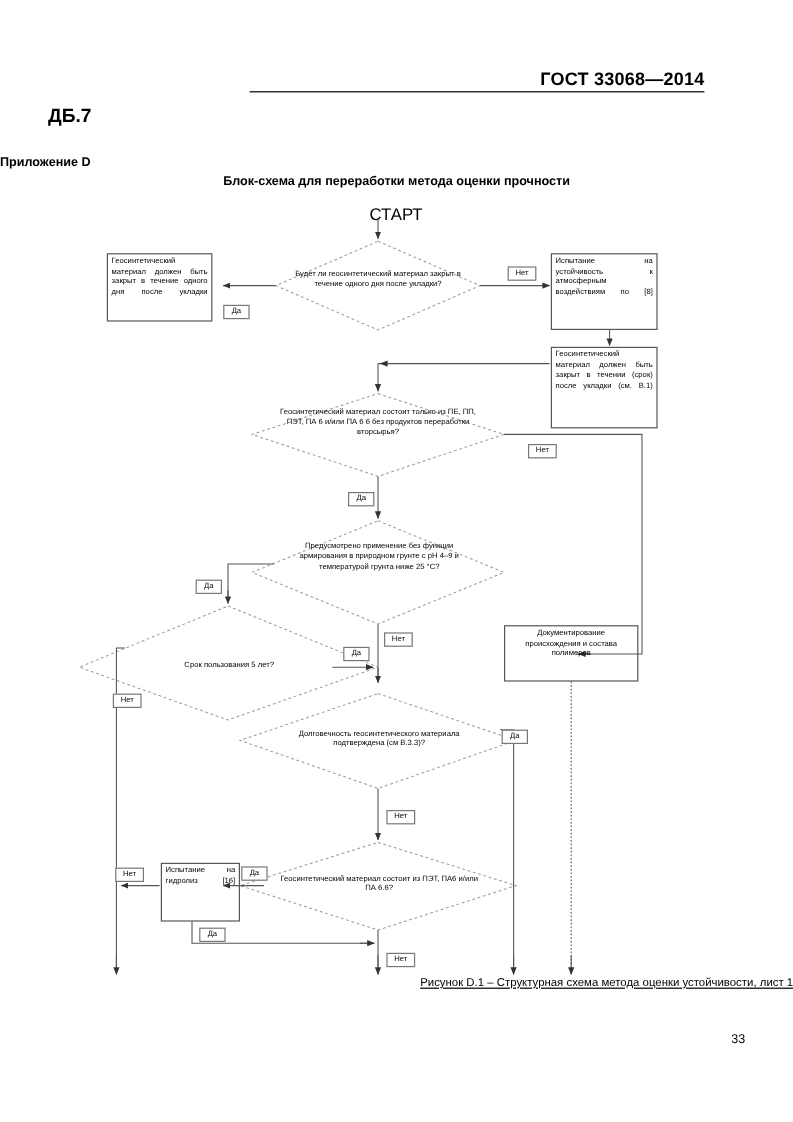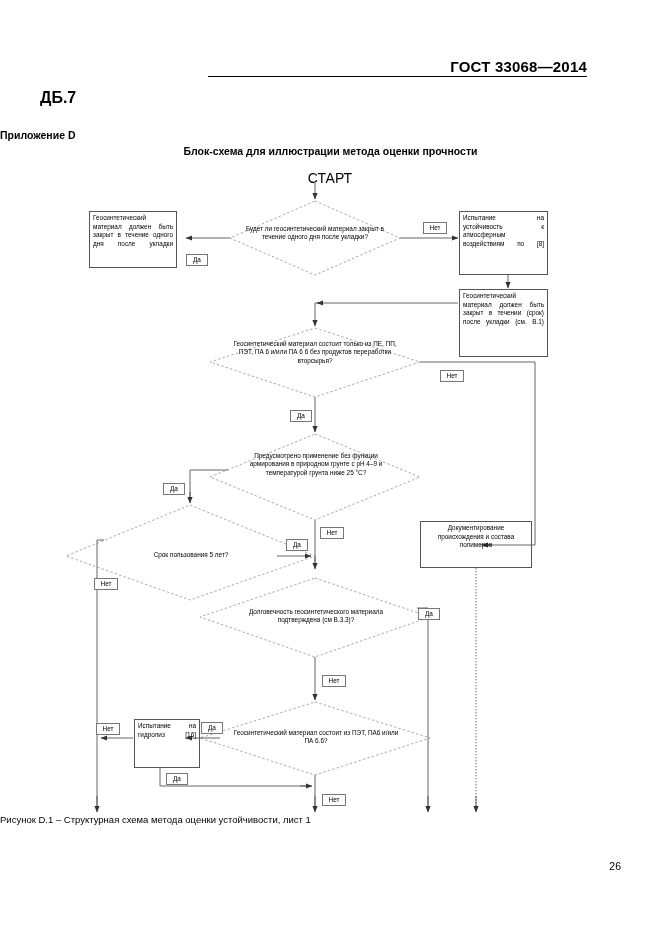--- a/index.html
+++ b/index.html
@@ -11,21 +11,21 @@
   #page{position:absolute;left:0;top:0;width:661px;height:935px;}
 
   .hdr-std{
     position:absolute;right:74px;top:58px;
     font-size:15px;font-weight:bold;letter-spacing:.2px;white-space:nowrap;
   }
   .hdr-rule{position:absolute;left:208px;top:76px;width:379px;height:1px;background:#000;}
   .sec-no{position:absolute;left:40px;top:89px;font-size:16px;font-weight:bold;}
   .appendix{position:absolute;left:0;top:101px;width:651px;text-align:left;font-size:10.5px;font-weight:bold;margin-top:28px;}
   .fig-title{position:absolute;left:0;top:145px;width:661px;text-align:center;font-size:10.5px;font-weight:bold;}
-  .caption{position:absolute;left:0;top:814px;width:661px;text-align:left;font-size:9.5px;}
+  .caption{position:absolute;left:0;top:814px;width:661px;text-align:right;font-size:9.5px;text-decoration:underline;}
   .pageno{position:absolute;right:40px;top:860px;font-size:10.5px;}
 
   .start{position:absolute;font-size:14px;text-align:center;white-space:nowrap;}
   .box{
     position:absolute;border:1px solid #555;background:transparent;
     font-size:6.4px;line-height:8.6px;color:#000;
     padding:2px 3px;box-sizing:border-box;
     text-align:justify;text-align-last:justify;
   }
   .box.ctr{text-align:center;text-align-last:center;}
@@ -42,21 +42,21 @@
 </style>
 </head>
 <body>
 
 <div id="page">
 
   <div class="hdr-std">ГОСТ 33068—2014</div>
   <div class="hdr-rule"></div>
   <div class="sec-no">ДБ.7</div>
   <div class="appendix">Приложение D</div>
-  <div class="fig-title">Блок-схема для иллюстрации метода оценки прочности</div>
+  <div class="fig-title">Блок-схема для переработки метода оценки прочности</div>
 
   <div class="start" style="left:270px;top:170px;width:120px;">СТАРТ</div>
 
   <svg class="layer" viewBox="0 0 661 935">
     <defs>
       <marker id="ah" markerWidth="7" markerHeight="7" refX="6" refY="3" orient="auto" markerUnits="userSpaceOnUse">
         <path d="M0,0.4 L6.4,3 L0,5.6 z" fill="#333"></path>
       </marker>
     </defs>
     <g stroke="#555" stroke-width="0.9" fill="none">
@@ -159,15 +159,15 @@
   <div class="tag" style="left:418px;top:608px;width:22px;">Да</div>
   <div class="tag" style="left:322px;top:675px;width:24px;">Нет</div>
 
   <div class="tag" style="left:201px;top:722px;width:22px;">Да</div>
   <div class="tag" style="left:322px;top:794px;width:24px;">Нет</div>
 
   <div class="tag" style="left:96px;top:723px;width:24px;">Нет</div>
   <div class="tag" style="left:166px;top:773px;width:22px;">Да</div>
 
   <div class="caption">Рисунок D.1 – Структурная схема метода оценки устойчивости, лист 1</div>
-  <div class="pageno">26</div>
+  <div class="pageno">33</div>
 
 </div>
 
 </body></html>

